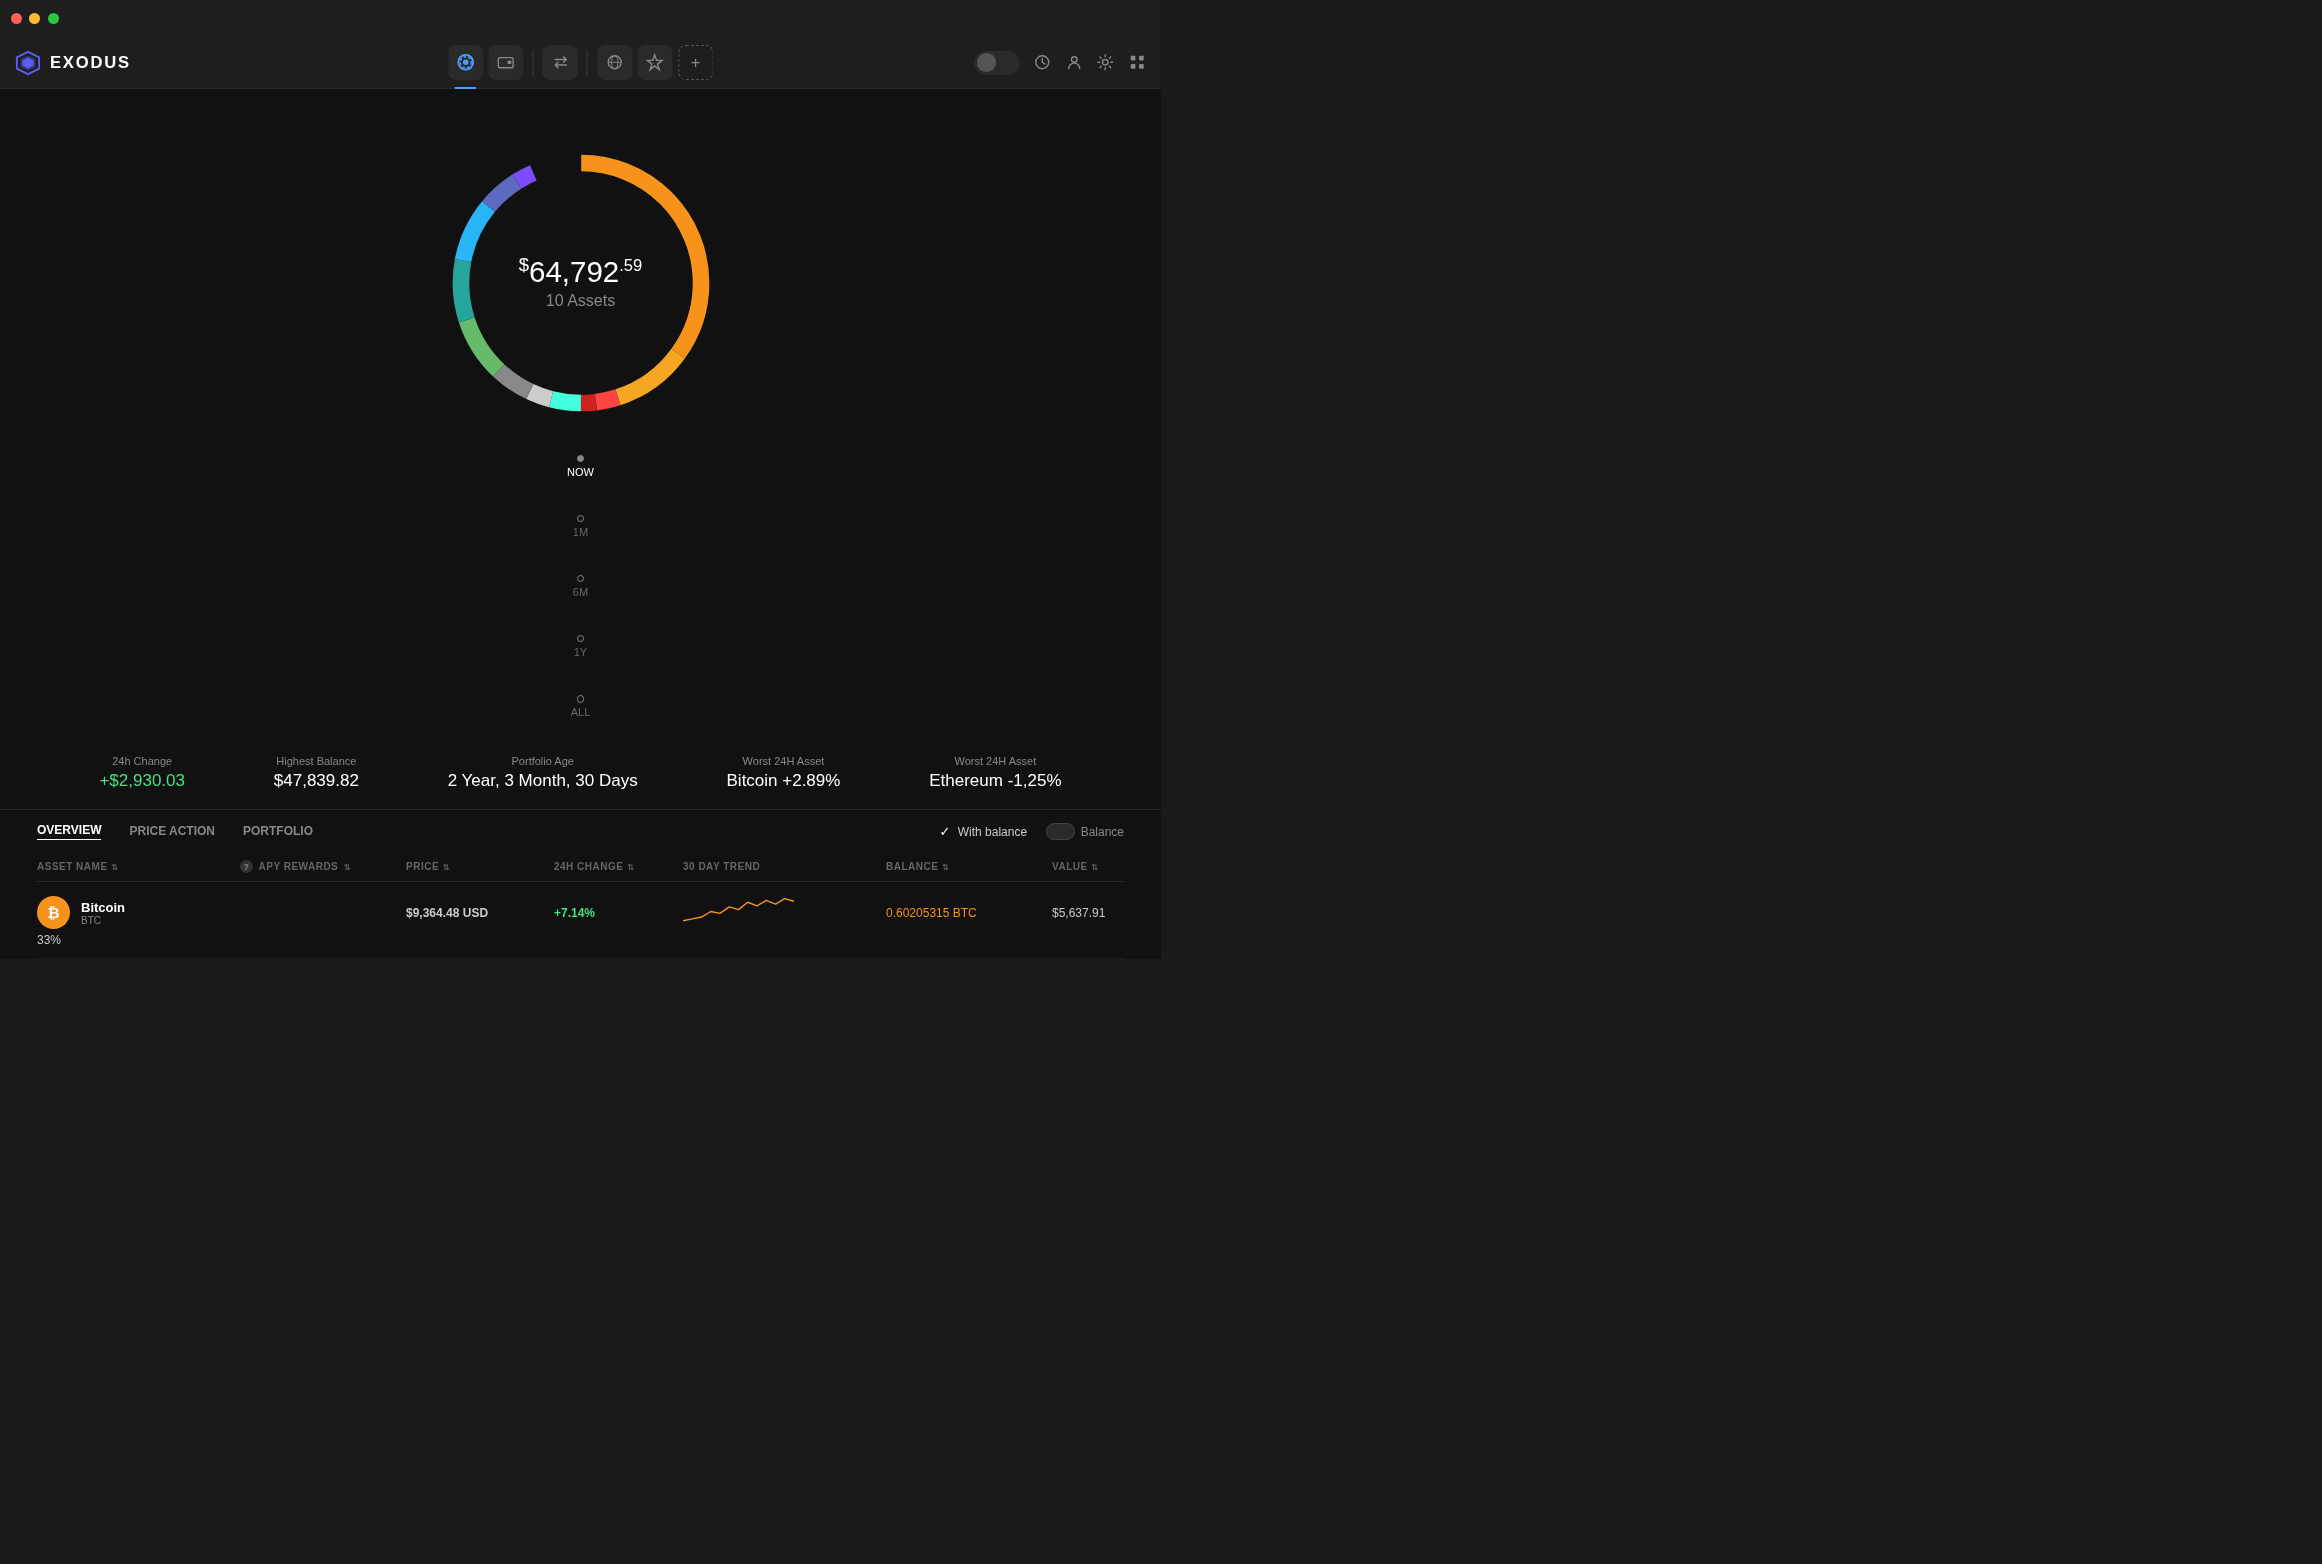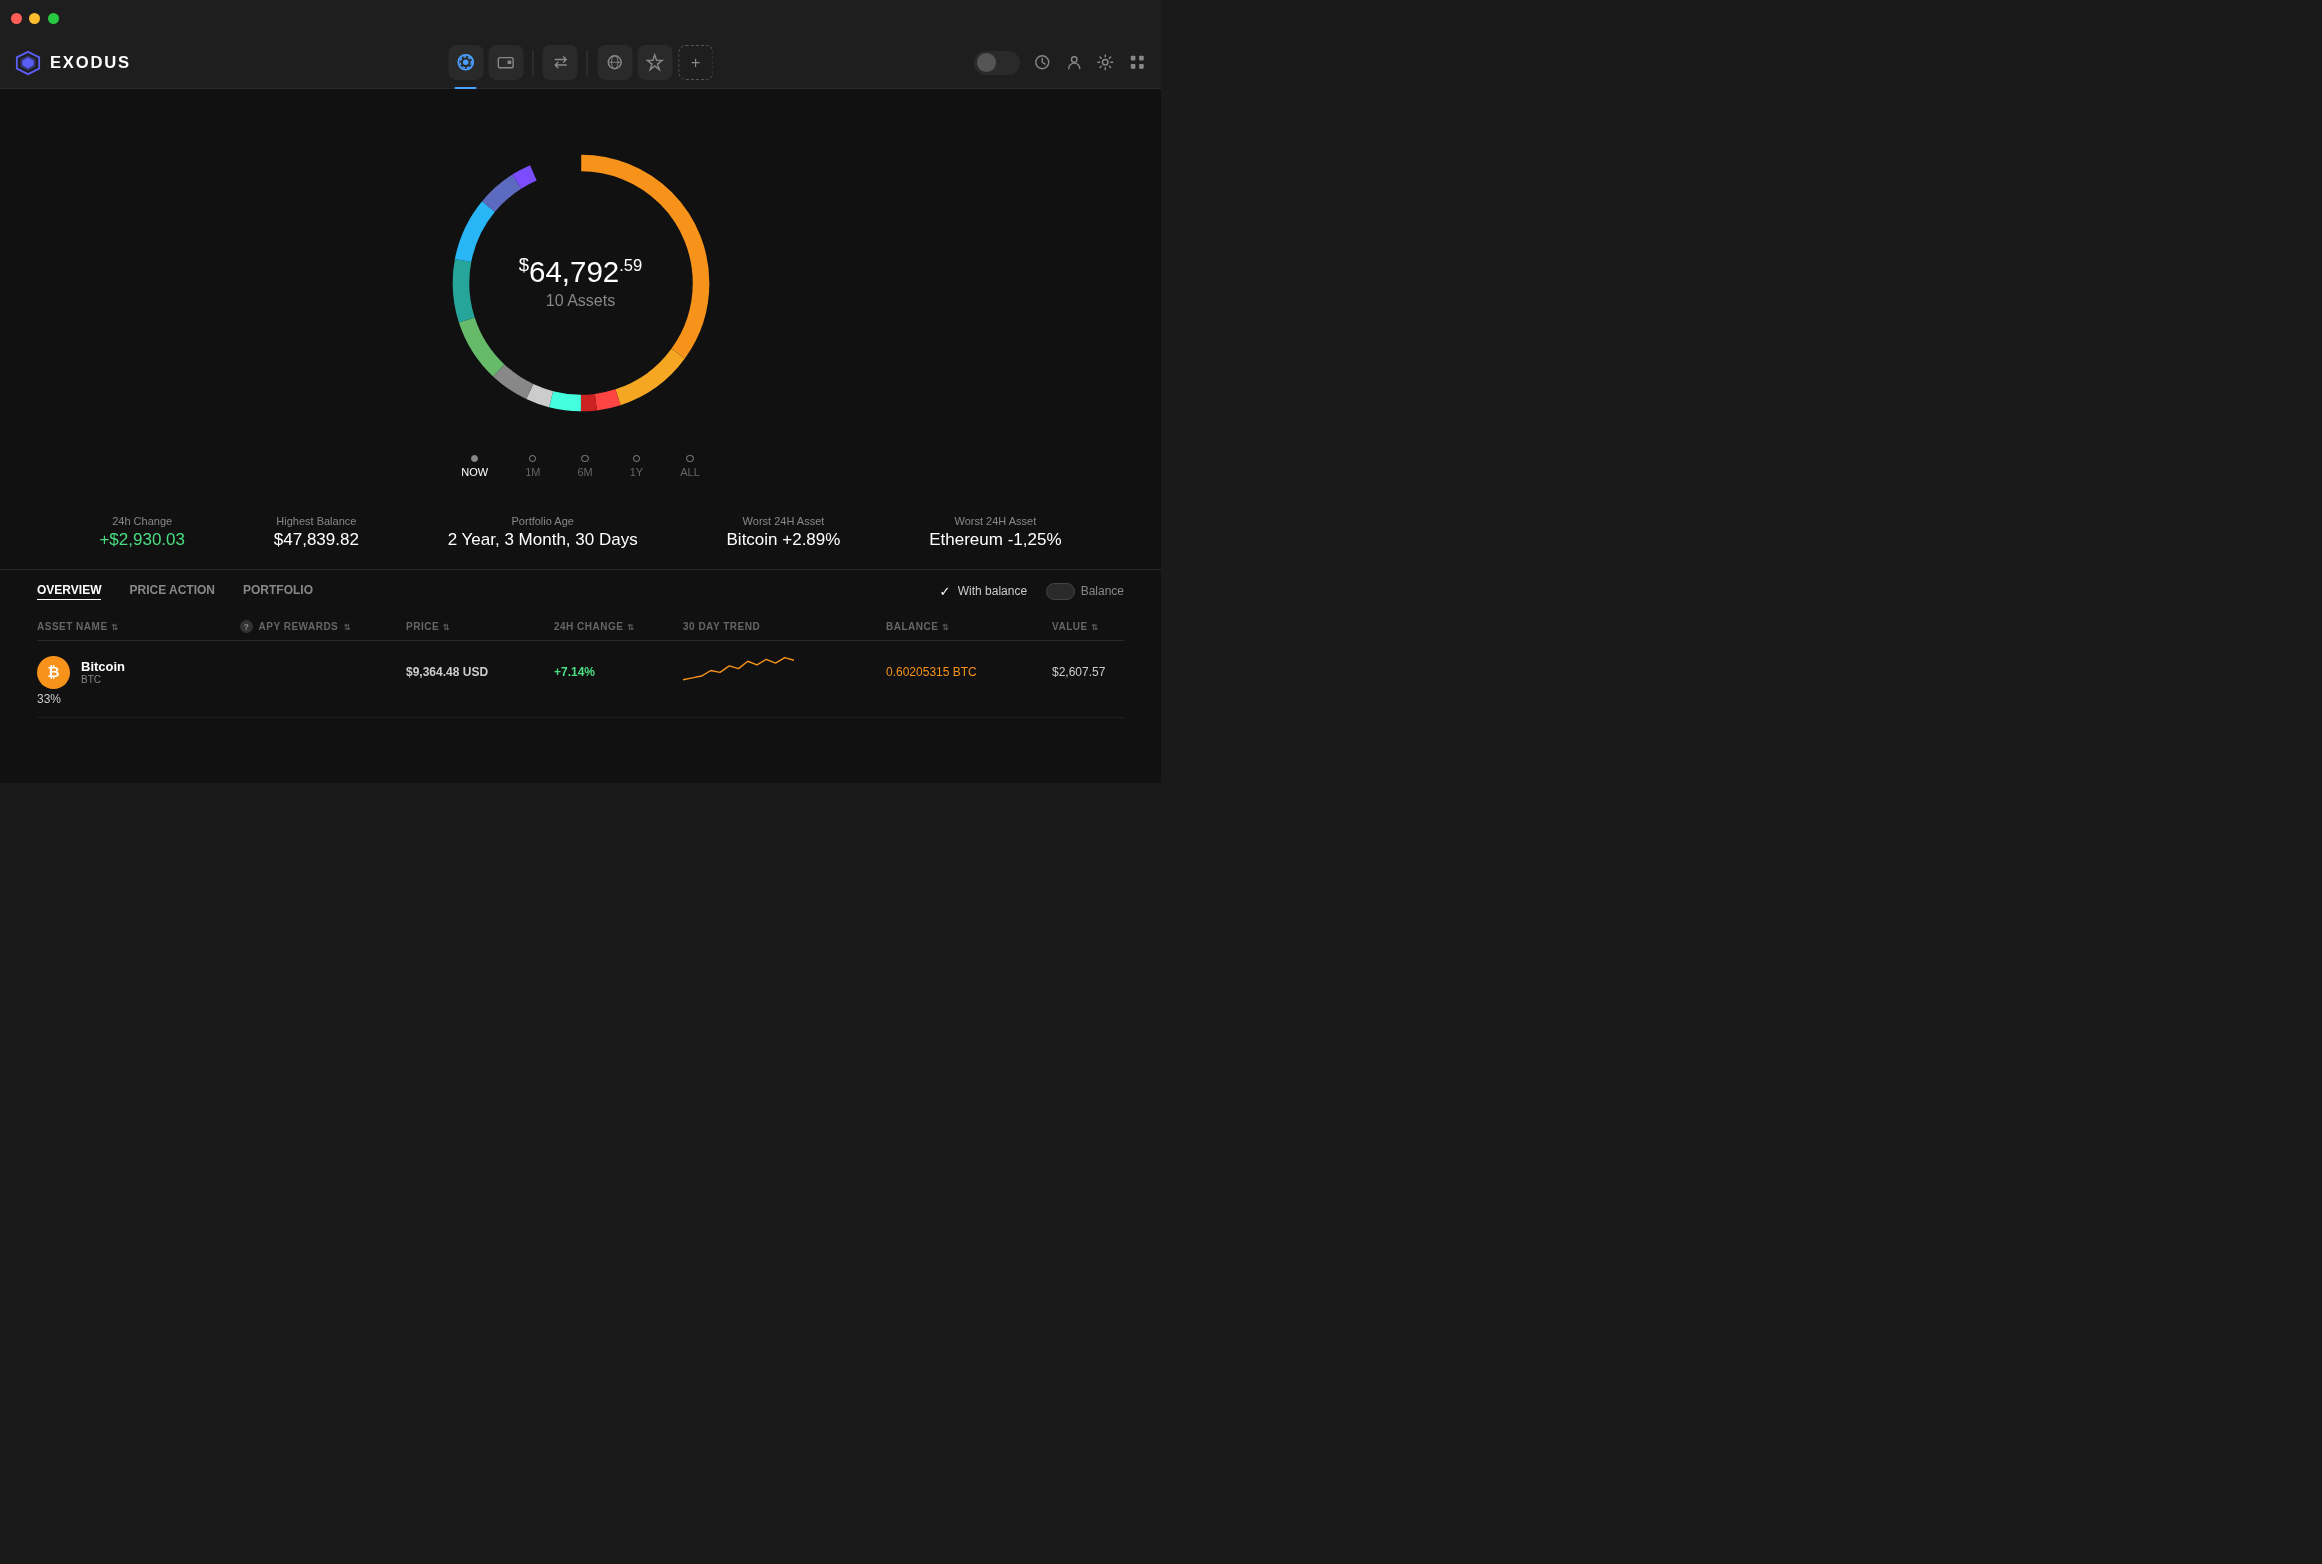--- a/index.html
+++ b/index.html
@@ -186,20 +186,21 @@
       margin-top: 4px;
     }
 
     
     .timeline {
       display: flex;
       align-items: center;
       gap: 37px;
       margin-top: 14.8px;
       padding: 0 74px;
+      flex-direction: column;
     }
     .timeline-item {
       display: flex;
       flex-direction: column;
       align-items: center;
       color: #666;
       font-size: 11px;
       cursor: pointer;
     }
     .timeline-item.active {
@@ -638,19 +639,19 @@
       </div>
       <div class="cell-price"></div>
       <div class="cell-price">$9,364.48 USD</div>
       <div class="cell-change positive">+7.14%</div>
       <div>
         <svg class="trend-sparkline" viewBox="0 0 120 40">
           <polyline points="0,30 10,28 20,26 30,20 40,22 50,15 60,18 70,10 80,14 90,8 100,12 110,6 120,9" fill="none" stroke="#f7931a" stroke-width="1.5" stroke-linejoin="round"></polyline>
         </svg>
       </div>
       <div class="cell-balance">0.60205315 BTC</div>
-      <div class="cell-value">$2,607.57</div>
+      <div class="cell-value">$5,637.91</div>
       <div class="cell-portfolio">33%</div>
     </div>
   </div>
 
 </div>
 
 
 </body></html>

